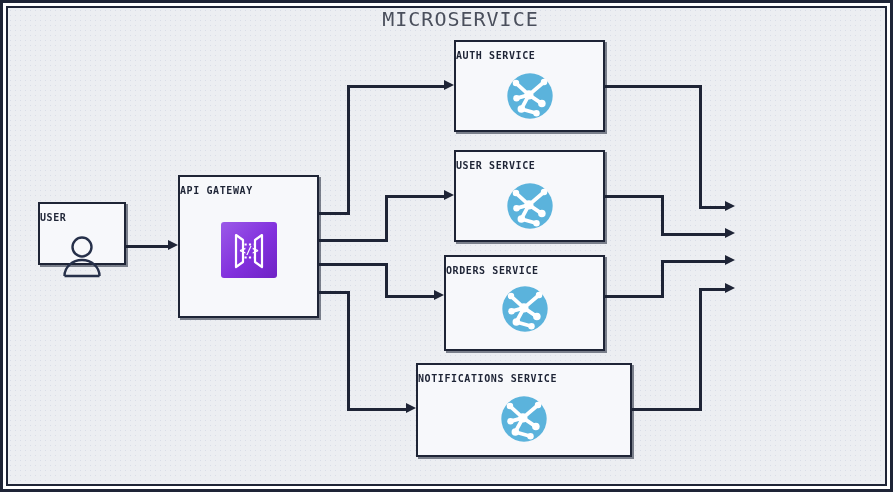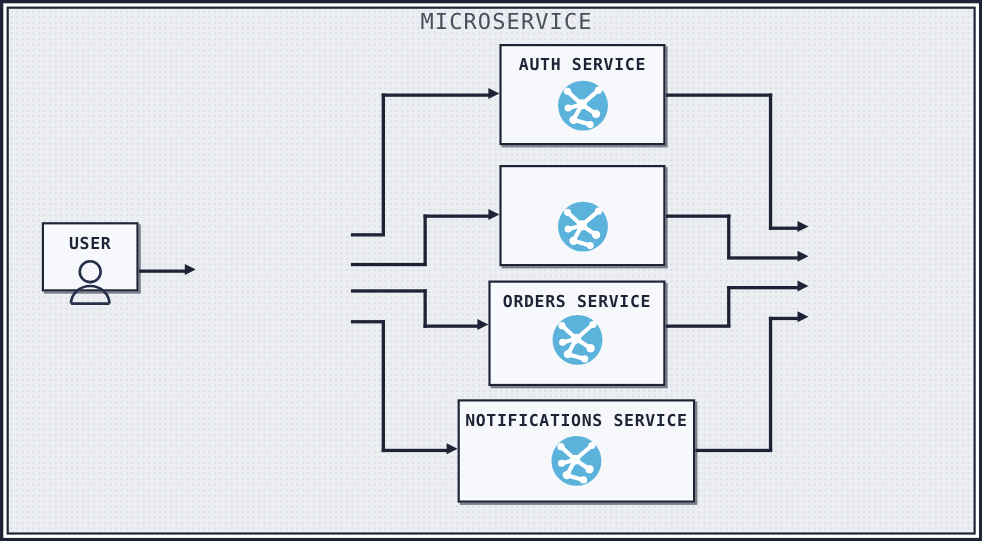--- a/index.html
+++ b/index.html
@@ -50,22 +50,21 @@
     position: absolute;
     box-sizing: border-box;
     background: #f7f8fb;
     border: 2.5px solid #1e2436;
     box-shadow: 2px 2px 0 rgba(30,36,54,0.55);
   }
   .node-label {
     position: absolute;
     left: 0; right: 0;
     top: 8px;
-    text-align: center;
-    font-size: 15px;
+    font-size: 10px;
     font-weight: bold;
     letter-spacing: 0.6px;
     color: #1e2436;
     font-family: "DejaVu Sans Mono", "Liberation Mono", monospace;
     white-space: nowrap;
   }
   .node-icon {
     position: absolute;
     left: 50%;
     transform: translateX(-50%);
@@ -167,20 +166,44 @@
     <div class="node-label">USER</div>
     <div class="node-icon" style="top:28px;">
       <svg width="48" height="48" viewBox="0 0 48 48">
         <circle cx="24" cy="15" r="9.5" fill="none" stroke="#26304a" stroke-width="2.4"></circle>
         <path d="M6.5 44 A17.5 16 0 0 1 41.5 44" fill="none" stroke="#26304a" stroke-width="2.4"></path>
         <line x1="6.5" y1="44" x2="41.5" y2="44" stroke="#26304a" stroke-width="2.4"></line>
       </svg>
     </div>
   </div>
 
+  <div class="node" style="left:178px; top:175px; width:141px; height:143px;">
+    <div class="node-label">API GATEWAY</div>
+    <div class="node-icon" style="top:45px;">
+      <svg width="56" height="56" viewBox="0 0 56 56">
+        <defs>
+          <linearGradient id="gwgrad" x1="0" y1="0" x2="1" y2="1">
+            <stop offset="0%" stop-color="#9b5ae8"></stop>
+            <stop offset="55%" stop-color="#8230dd"></stop>
+            <stop offset="100%" stop-color="#6f23c4"></stop>
+          </linearGradient>
+        </defs>
+        <rect x="0" y="0" width="56" height="56" rx="3" fill="url(#gwgrad)"></rect>
+
+        <path d="M15 13 L22 18 L22 40 L15 45 Z" fill="none" stroke="#ffffff" stroke-width="2.2" stroke-linejoin="round"></path>
+
+        <path d="M41 13 L34 18 L34 40 L41 45 Z" fill="none" stroke="#ffffff" stroke-width="2.2" stroke-linejoin="round"></path>
+
+        <line x1="23.5" y1="22.5" x2="32.5" y2="22.5" stroke="#ffffff" stroke-width="1.9" stroke-dasharray="2.2 2.2"></line>
+        <line x1="23.5" y1="35.5" x2="32.5" y2="35.5" stroke="#ffffff" stroke-width="1.9" stroke-dasharray="2.2 2.2"></line>
+
+        <text x="28" y="32.2" font-family="DejaVu Sans Mono, monospace" font-size="10.5" fill="#ffffff" text-anchor="middle" font-weight="bold">&lt;/&gt;</text>
+      </svg>
+    </div>
+  </div>
 
   <div class="node" style="left:454px; top:40px; width:151px; height:92px;">
     <div class="node-label">AUTH SERVICE</div>
     <div class="node-icon" style="top:27px;">
       <svg width="54" height="54" viewBox="0 0 100 100">
         <circle cx="50" cy="50" r="42" fill="#5bb3dc"></circle>
         <g stroke="#ffffff" stroke-width="7" stroke-linecap="round" fill="none">
           <path d="M24 26 L48 48"></path>
           <path d="M76 24 L48 48"></path>
           <path d="M48 48 L72 64"></path>
@@ -195,20 +218,21 @@
           <circle cx="72" cy="64" r="7"></circle>
           <circle cx="34" cy="74" r="7"></circle>
           <circle cx="62" cy="82" r="6"></circle>
           <circle cx="25" cy="54" r="6"></circle>
         </g>
       </svg>
     </div>
   </div>
 
   <div class="node" style="left:454px; top:150px; width:151px; height:92px;">
+    <div class="node-label">USER SERVICE</div>
     <div class="node-icon" style="top:27px;">
       <svg width="54" height="54" viewBox="0 0 100 100">
         <circle cx="50" cy="50" r="42" fill="#5bb3dc"></circle>
         <g stroke="#ffffff" stroke-width="7" stroke-linecap="round" fill="none">
           <path d="M24 26 L48 48"></path>
           <path d="M76 24 L48 48"></path>
           <path d="M48 48 L72 64"></path>
           <path d="M48 48 L34 74"></path>
           <path d="M34 74 L62 82"></path>
           <path d="M26 54 L48 48"></path>

